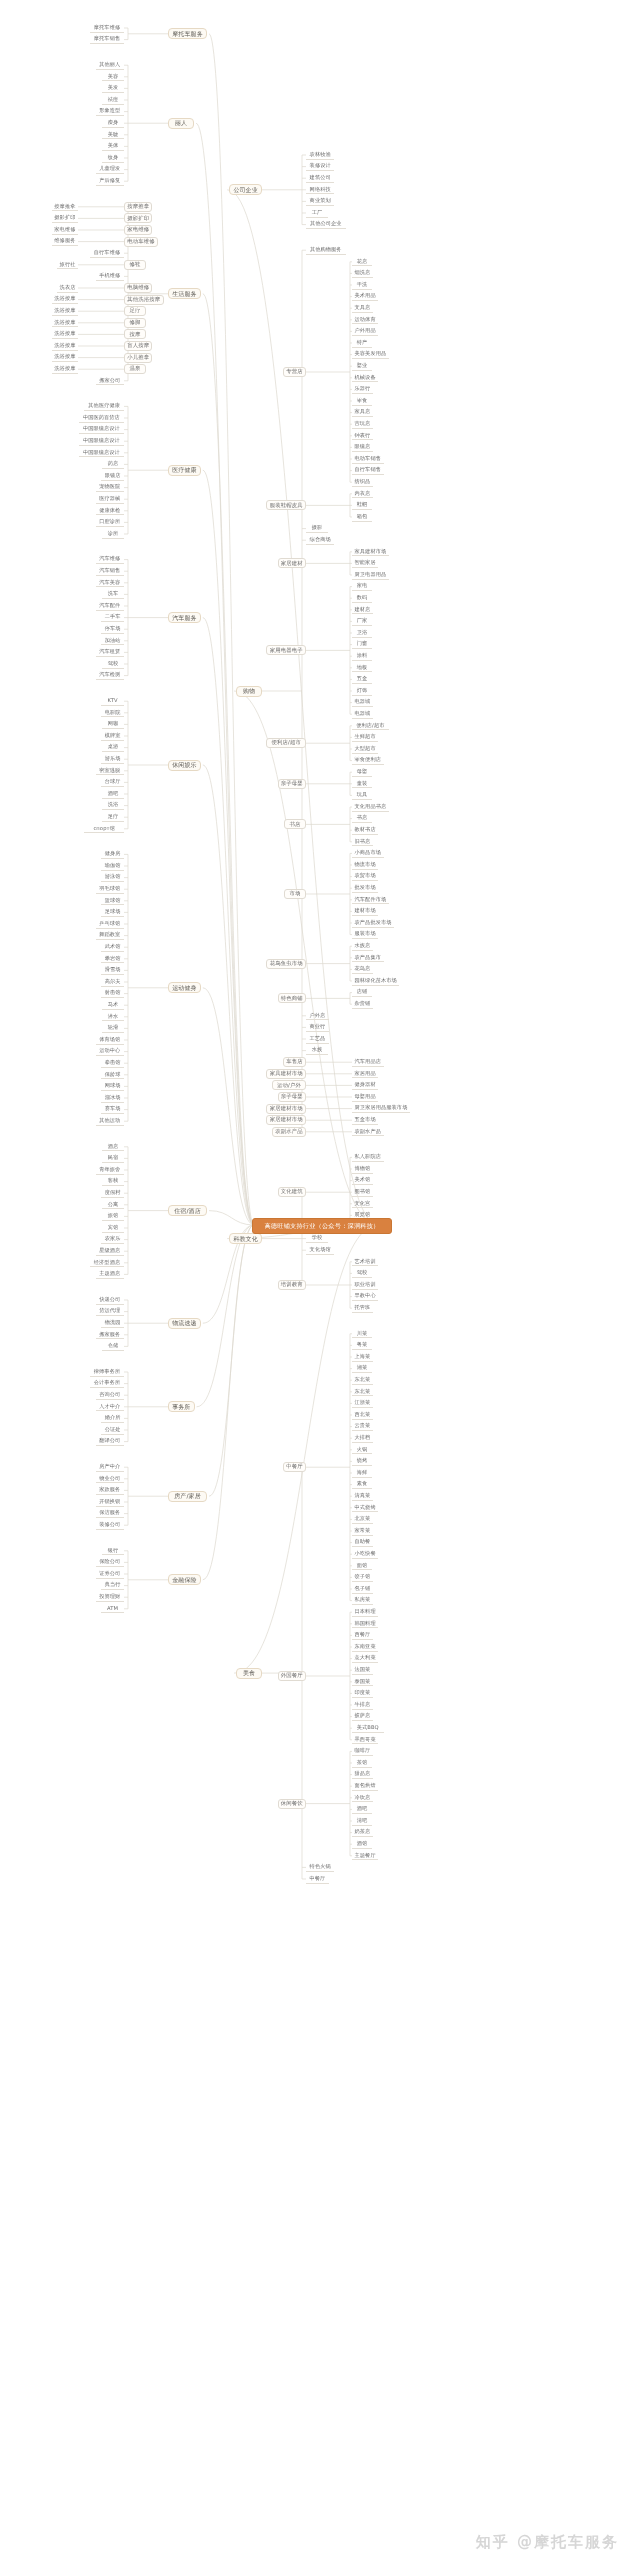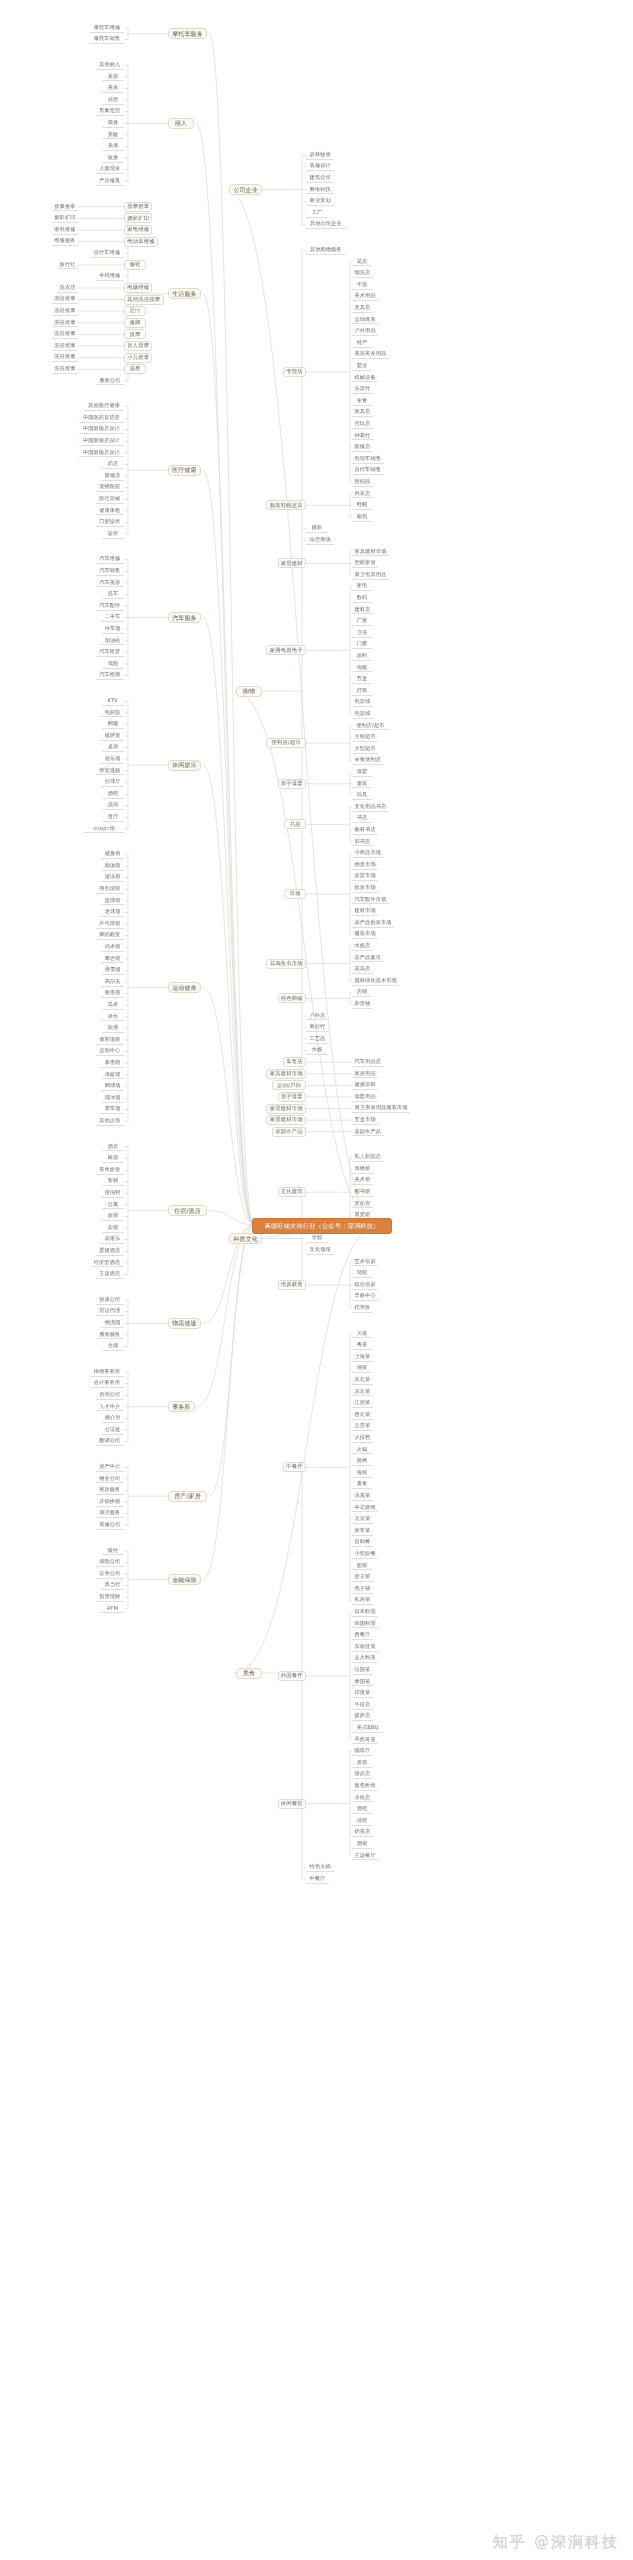--- a/index.html
+++ b/index.html
@@ -489,21 +489,21 @@
       <path d="M128,1550.7999999999977 L128,1608.7999999999972" fill="none" stroke="#ddd8cf" stroke-width="0.7"></path>
       <path d="M128,1550.7999999999977 L124,1550.7999999999977" fill="none" stroke="#ddd8cf" stroke-width="0.7"></path>
       <path d="M128,1562.3999999999976 L124,1562.3999999999976" fill="none" stroke="#ddd8cf" stroke-width="0.7"></path>
       <path d="M128,1573.9999999999975 L124,1573.9999999999975" fill="none" stroke="#ddd8cf" stroke-width="0.7"></path>
       <path d="M128,1585.5999999999974 L124,1585.5999999999974" fill="none" stroke="#ddd8cf" stroke-width="0.7"></path>
       <path d="M128,1597.1999999999973 L124,1597.1999999999973" fill="none" stroke="#ddd8cf" stroke-width="0.7"></path>
       <path d="M128,1608.7999999999972 L124,1608.7999999999972" fill="none" stroke="#ddd8cf" stroke-width="0.7"></path>
       <path d="M254,1225 C228.4,1225 228.4,1579.7999999999975 202.8,1579.7999999999975" fill="none" stroke="#ddd8cf" stroke-width="0.7"></path>
     </svg>
 
-  <div class="watermark">知乎 @深涧科技</div>
+  <div class="watermark">知乎 @摩托车服务</div>
 <div class="node leaf" style="left: 306px; top: 150.5px; width: 28.4px;">农林牧渔</div>
     <div class="node leaf" style="left: 306px; top: 162.1px; width: 28.4px;">装修设计</div>
     <div class="node leaf" style="left: 306px; top: 173.7px; width: 28.4px;">建筑公司</div>
     <div class="node leaf" style="left: 306px; top: 185.3px; width: 28.4px;">网络科技</div>
     <div class="node leaf" style="left: 306px; top: 196.9px; width: 28.4px;">商业策划</div>
     <div class="node leaf" style="left: 306px; top: 208.5px; width: 22px;">工厂</div>
     <div class="node leaf" style="left: 306px; top: 220.1px; width: 39.6px;">其他公司企业</div>
     <div class="node l1" style="left: 229.2px; top: 184.3px; width: 32.8px;">公司企业</div>
     <div class="node leaf" style="left: 306px; top: 245.7px; width: 39.6px;">其他购物服务</div>
     <div class="node l2" style="left: 283.2px; top: 367px; width: 22.8px;">专营店</div>

